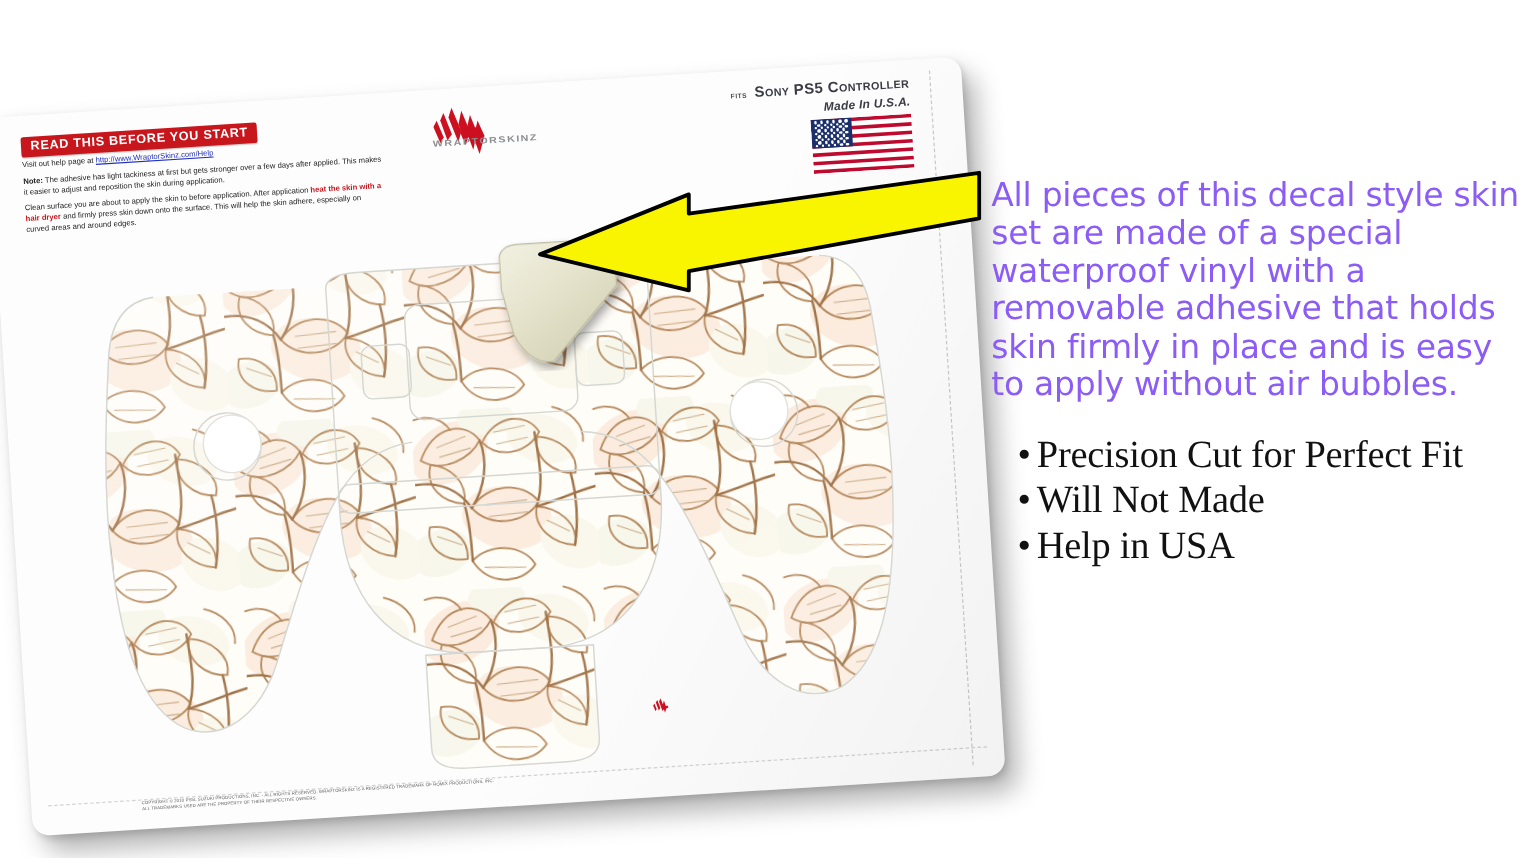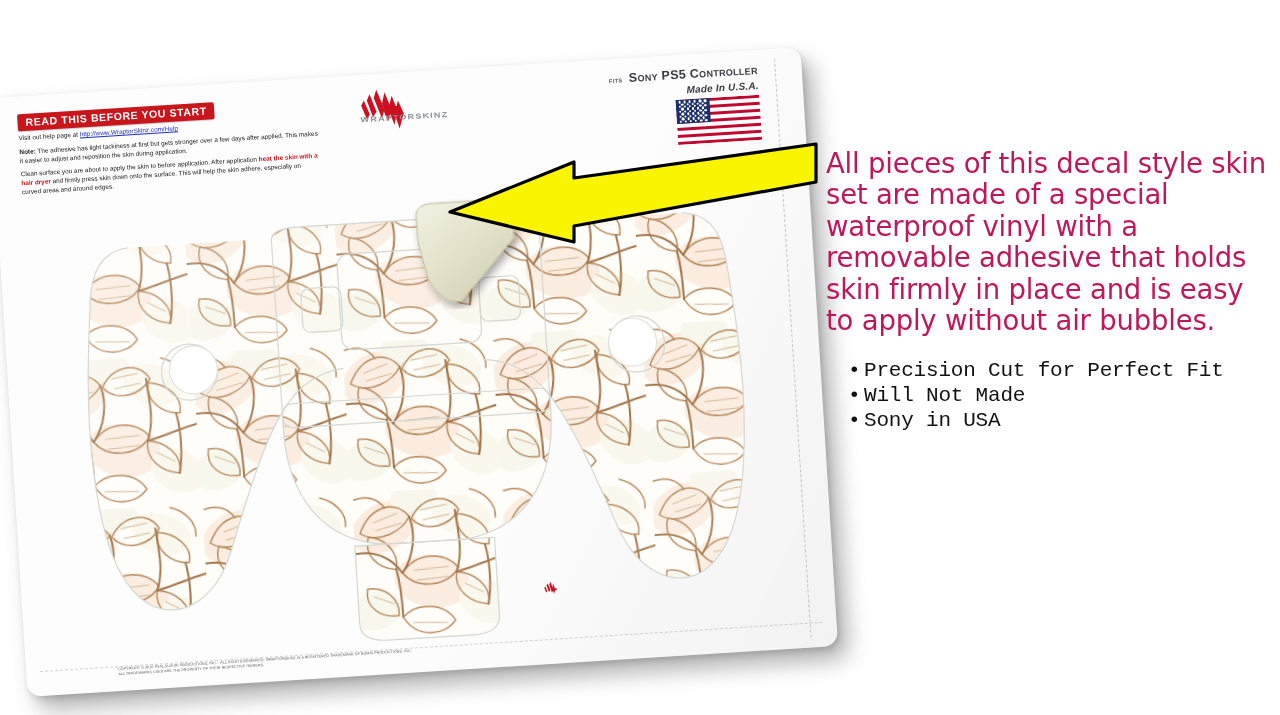--- a/index.html
+++ b/index.html
@@ -227,34 +227,34 @@
   #marketing {
     position: absolute;
     left: 826px;
     top: 148px;
     width: 446px;
     z-index: 10;
   }
   #promo-text {
     font-size: 27.5px;
     line-height: 1.145;
-    color: #be185d;
+    color: #8b5cf6;
     font-family: "DejaVu Sans", sans-serif;
     letter-spacing: -0.2px;
   }
   #feature-list {
     list-style: none;
     margin: 22px 0 0 0;
     padding: 0 0 0 22px;
   }
   #feature-list li {
-    font-size: 21px;
+    font-size: 32px;
     line-height: 1.19;
     color: #111111;
-    font-family: Liberation Mono, monospace;
+    font-family: Liberation Serif, serif;
     letter-spacing: -0.2px;
     white-space: nowrap;
   }
   #feature-list li .bullet {
     display: inline-block;
     width: 16px;
     color: #111111;
   }
 </style>
 </head>
@@ -515,18 +515,18 @@
   <div id="marketing">
     <div id="promo-text">All pieces of this decal style skin set are made of a special waterproof vinyl with a removable adhesive that holds skin firmly in place and is easy to apply without air bubbles.</div>
     <ul id="feature-list">
       <li>
         <span class="bullet">•</span><span>Precision Cut for Perfect Fit</span>
       </li>
       <li>
         <span class="bullet">•</span><span>Will Not Made</span>
       </li>
       <li>
-        <span class="bullet">•</span><span>Sony in USA</span>
+        <span class="bullet">•</span><span>Help in USA</span>
       </li>
     </ul>
   </div>
 
 </div>
 
 </body></html>

